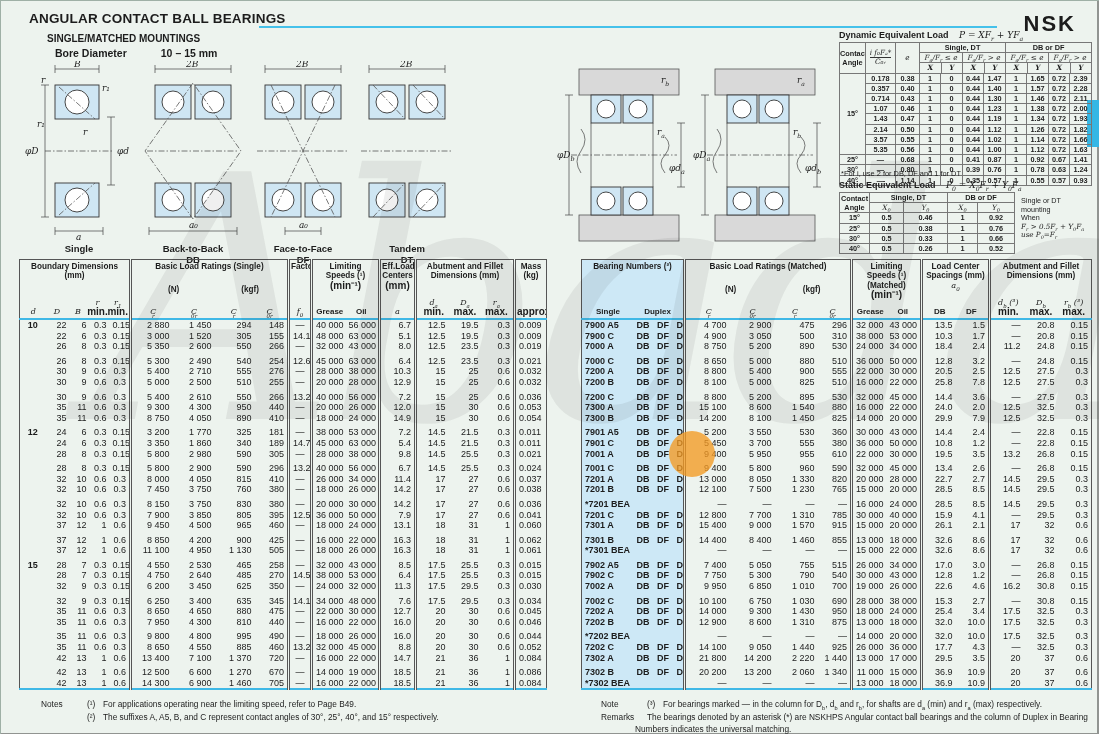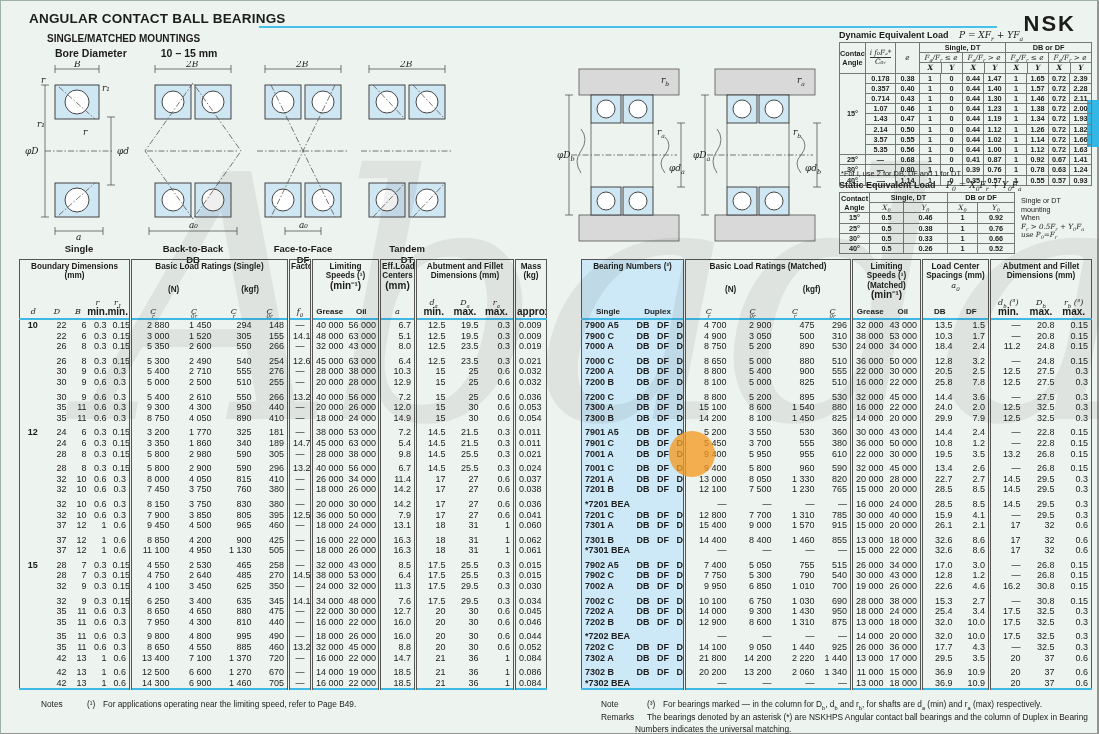--- a/index.html
+++ b/index.html
@@ -1172,21 +1172,21 @@
           <td class="n">25.5</td>
           <td class="n">0.3</td>
           <td class="l bl">0.015</td>
         </tr>
         <tr>
           <td class="c b"></td>
           <td class="n">32</td>
           <td class="n">9</td>
           <td class="n">0.3</td>
           <td class="n">0.15</td>
-          <td class="n bl">4 100</td>
+          <td class="n bl">6 200</td>
           <td class="n">3 450</td>
           <td class="n">625</td>
           <td class="n">350</td>
           <td class="c bl">—</td>
           <td class="n bl">24 000</td>
           <td class="n">32 000</td>
           <td class="n bl">11.3</td>
           <td class="n bl">17.5</td>
           <td class="n">29.5</td>
           <td class="n">0.3</td>
@@ -2099,20 +2099,21 @@
           <td class="n">10.9</td>
           <td class="n bl">20</td>
           <td class="n">37</td>
           <td class="n">0.6</td>
         </tr>
       </tbody>
   </table>
 
   <div class="abs notes" style="left:40px;top:697px">
     <div><span class="lbl">Notes</span><span class="mk">(¹)</span><span>For applications operating near the limiting speed, refer to Page B49.</span></div>
+    <div class="ind"><span class="mk">(²)</span><span>The suffixes A, A5, B, and C represent contact angles of 30°, 25°, 40°, and 15° respectively.</span></div>
   </div>
   <div class="abs notes" style="left:600px;top:697px">
     <div><span class="lbl">Note</span><span class="mk">(³)</span><span>For bearings marked — in the column for D<sub>b</sub>, d<sub>b</sub> and r<sub>b</sub>, for shafts are d<sub>a</sub> (min) and r<sub>a</sub> (max) respectively.</span></div>
     <div><span class="lbl">Remarks</span><span>The bearings denoted by an asterisk (*) are NSKHPS Angular contact ball bearings and the column of Duplex in Bearing</span></div>
     <div class="ind2"><span>Numbers indicates the universal matching.</span></div>
   </div>
 
 </div>
 
 </body></html>

